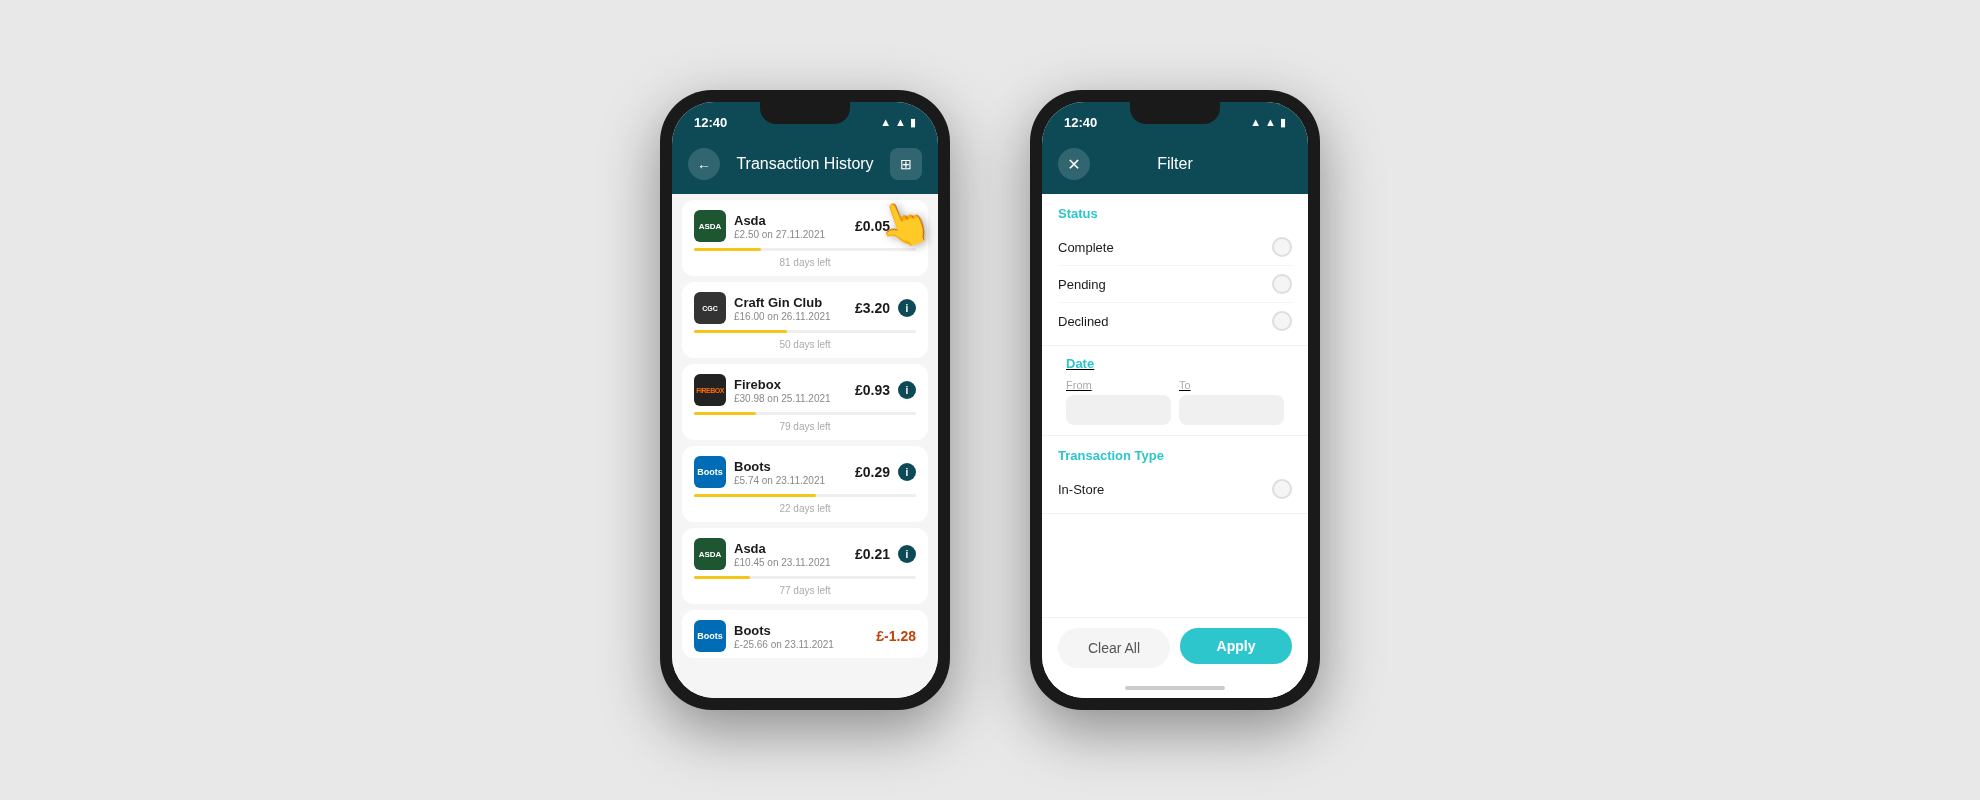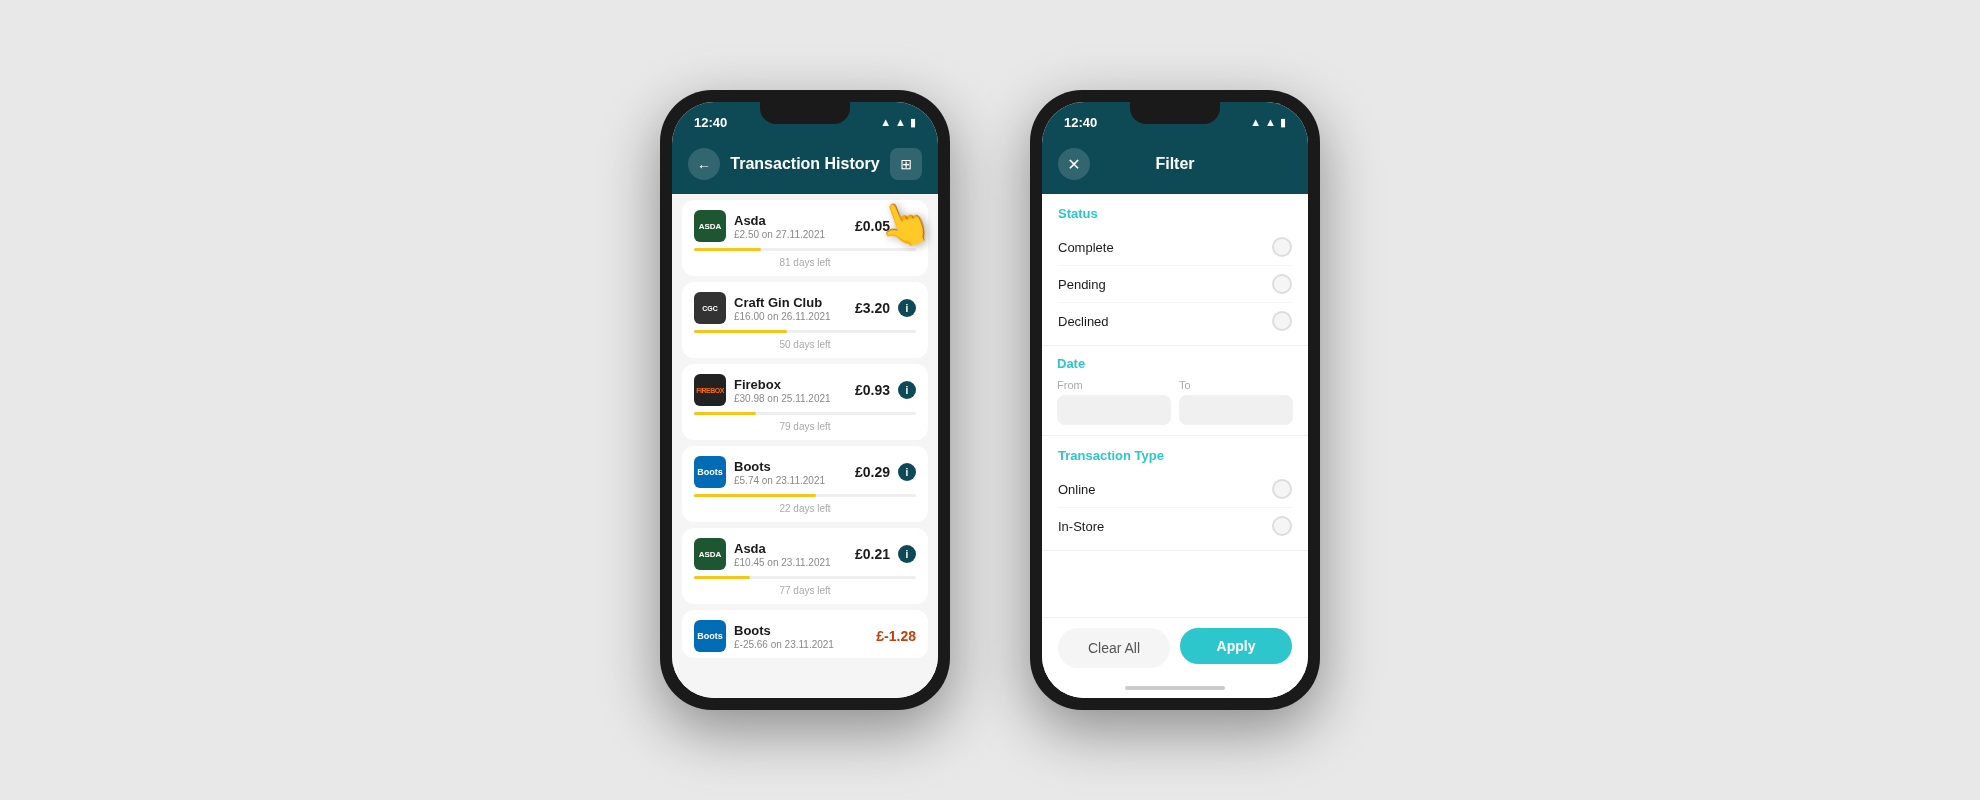--- a/index.html
+++ b/index.html
@@ -82,21 +82,21 @@
       display: flex;
       align-items: center;
       justify-content: center;
       color: #fff;
       font-size: 14px;
       cursor: pointer;
     }
     .nav-title {
       color: #fff;
       font-size: 16px;
-      font-weight: 700;
+      font-weight: 400;
     }
     .nav-filter-btn {
       width: 32px;
       height: 32px;
       border-radius: 8px;
       background: rgba(255,255,255,0.15);
       display: flex;
       align-items: center;
       justify-content: center;
       color: #fff;
@@ -248,21 +248,22 @@
       border-radius: 50%;
       border: 2px solid #ddd;
       background: #f5f5f5;
     }
     .filter-divider {
       height: 1px;
       background: #f0f0f0;
       margin: 0 0;
     }
     .date-section {
-      padding: 10px 15px;
+      padding: 10px 24px;
+      text-decoration: underline;
     }
     .date-row {
       display: flex;
       gap: 8px;
     }
     .date-label {
       font-size: 11px;
       color: #aaa;
       margin-bottom: 4px;
     }
@@ -487,24 +488,20 @@
               <div class="date-input-box"></div>
             </div>
           </div>
         </div>
 
         <div class="filter-divider"></div>
 
         <div class="filter-section">
           <div class="filter-section-title">Transaction Type</div>
           <div class="filter-option">
-            <span class="filter-option-label">Online</span>
-            <div class="radio-circle"></div>
-          </div>
-          <div class="filter-option">
             <span class="filter-option-label">In-Store</span>
             <div class="radio-circle"></div>
           </div>
         </div>
 
         <div class="filter-divider"></div>
 
 
       </div>
 

